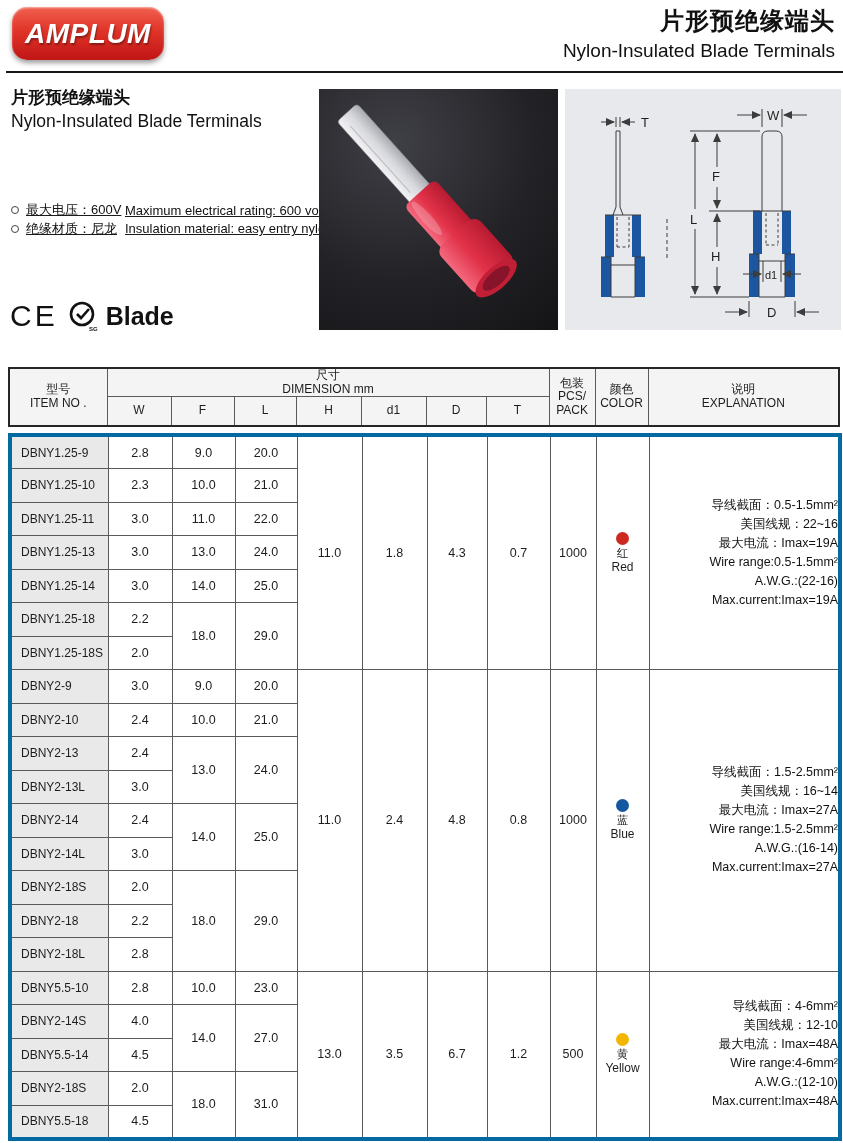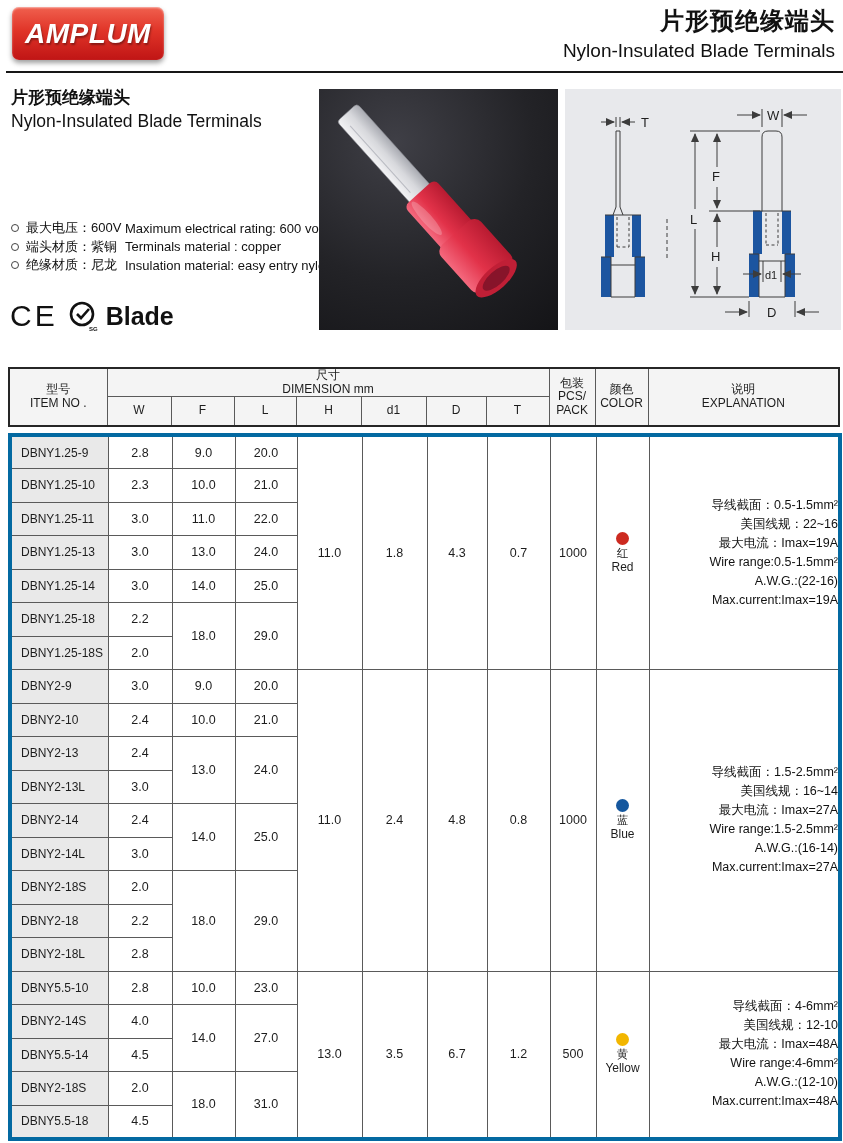--- a/index.html
+++ b/index.html
@@ -1,35 +1,35 @@
 <!DOCTYPE html>
 <html><head>
 <meta charset="utf-8">
 <style>
   html,body{margin:0;padding:0;background:#fff;}
   .page{position:relative;width:843px;height:1143px;background:#fff;overflow:hidden;
         font-family:"Liberation Sans","DejaVu Sans",sans-serif;color:#1a1a1a;}
 
   
-  .logo{position:absolute;left:12px;top:7px;width:152px;height:53px;border-radius:7px;
+  .logo{position:absolute;left:12px;top:7px;width:152px;height:53px;border-radius:15px;
         background:linear-gradient(180deg,#f0604e 0%,#e03428 45%,#c01515 100%);
         box-shadow:0 3px 5px rgba(0,0,0,.38), inset 0 1px 2px rgba(255,255,255,.55);
         display:flex;align-items:center;justify-content:center;}
   .logo span{color:#fff;font-size:28px;font-weight:bold;font-style:italic;letter-spacing:.5px;
         text-shadow:1px 2px 2px rgba(0,0,0,.35);}
   .header-titles{position:absolute;top:5px;right:8px;text-align:right;}
   .ht-zh{font-size:24px;font-weight:600;letter-spacing:1px;color:#111;}
   .ht-en{font-size:19px;font-weight:500;margin-top:3px;color:#111;}
   .header-rule{position:absolute;left:6px;right:0;top:71px;height:2px;background:#161616;}
 
   
   .intro-title{position:absolute;left:11px;top:86px;}
   .it-zh{font-size:17px;font-weight:bold;color:#111;}
   .it-en{font-size:17.5px;font-weight:400;margin-top:2px;color:#111;}
-  .spec-list{position:absolute;left:11px;top:221px;}
+  .spec-list{position:absolute;left:11px;top:203px;text-decoration:underline;}
   .spec-row{display:flex;margin-bottom:4px;font-size:13px;color:#111;align-items:center;height:14.5px;}
   .spec-bullet{width:6px;height:6px;border:1.5px solid #444;border-radius:50%;margin-right:7px;flex:none;}
   .spec-zh{width:99px;flex:none;}
   .certs{position:absolute;left:10px;top:298px;display:flex;align-items:center;height:36px;}
   .ce{font-size:30px;font-weight:normal;letter-spacing:3px;color:#111;margin-right:10px;}
   .qmark{margin-right:8px;position:relative;top:2px;}
   .rohs{font-size:25px;font-weight:800;color:#111;}
 
   
   .photo-panel{position:absolute;left:319px;top:89px;width:239px;height:241px;
@@ -69,25 +69,20 @@
   <div class="intro-title">
     <div class="it-zh">片形预绝缘端头</div>
     <div class="it-en">Nylon-Insulated Blade Terminals</div>
   </div>
 
   <div class="spec-list">
     <div class="spec-row">
       <span class="spec-bullet"></span>
       <span class="spec-zh">最大电压：600V</span>
       <span class="spec-en">Maximum electrical rating: 600 volts</span>
-    </div>
-    <div class="spec-row">
-      <span class="spec-bullet"></span>
-      <span class="spec-zh">端头材质：紫铜</span>
-      <span class="spec-en">Terminals material : copper</span>
     </div>
     <div class="spec-row">
       <span class="spec-bullet"></span>
       <span class="spec-zh">绝缘材质：尼龙</span>
       <span class="spec-en">Insulation material: easy entry nylon</span>
     </div>
   </div>
 
   <div class="certs">
     <span class="ce">CE</span>

